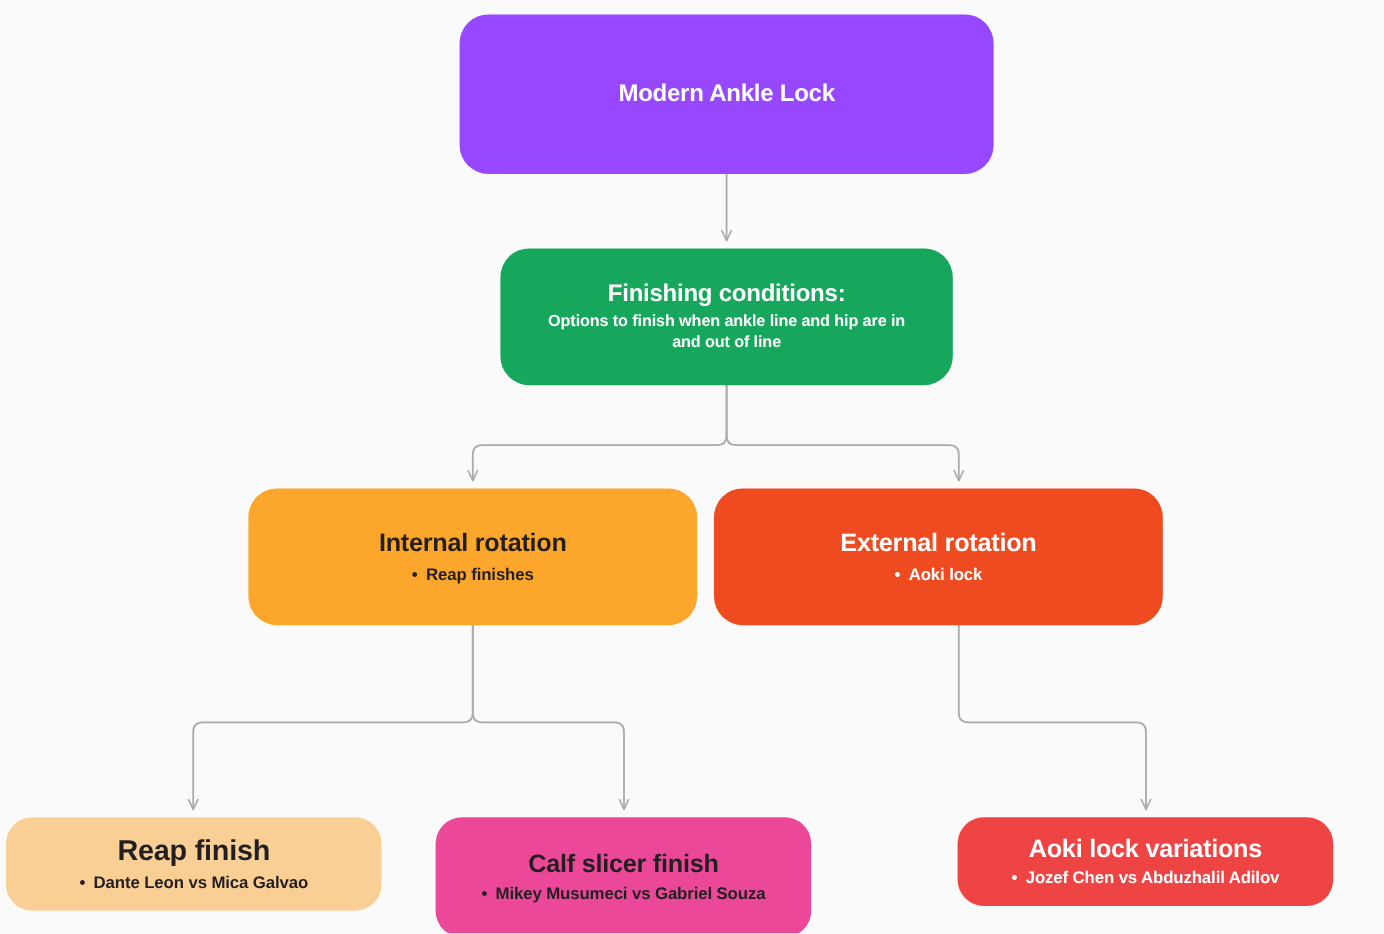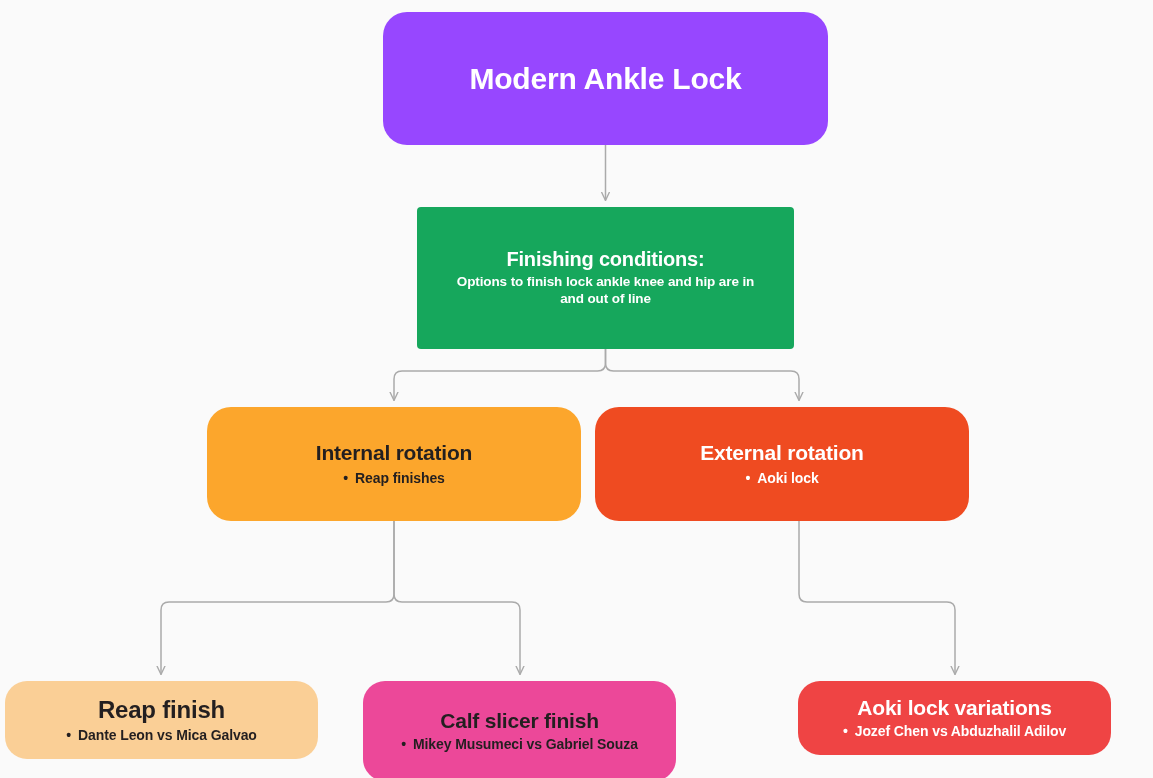--- a/index.html
+++ b/index.html
@@ -66,28 +66,28 @@
     margin-right: 7px;
   }
 
   
   #node-root {
     left: 383px; top: 12px; width: 445px; height: 133px;
     background: #9747ff;
   }
   #node-root .node-title {
     color: #ffffff;
-    font-size: 30px;
+    font-size: 20px;
   }
 
   
   #node-conditions {
-    left: 417px; top: 207px; width: 377px; height: 142px;
+    left: 417px; top: 207px; width: 377px; height: 114px;
     background: #16a75c;
-    border-radius: 4px;
+    border-radius: 24px;
   }
   #node-conditions .node-title {
     color: #ffffff;
     font-size: 20px;
     margin-bottom: 2px;
   }
   #node-conditions .node-sub {
     color: #ffffff;
     font-size: 13.5px;
     max-width: 300px;
@@ -172,21 +172,21 @@
       <path d="M 799 521 L 799 594 Q 799 602 807 602 L 947 602 Q 955 602 955 610 L 955 674" marker-end="url(#arrow)"></path>
     </g>
   </svg>
 
   <div class="node" id="node-root">
     <div class="node-title">Modern Ankle Lock</div>
   </div>
 
   <div class="node" id="node-conditions">
     <div class="node-title">Finishing conditions:</div>
-    <div class="node-sub">Options to finish lock ankle knee and hip are in and out of line</div>
+    <div class="node-sub">Options to finish when ankle line and hip are in and out of line</div>
   </div>
 
   <div class="node" id="node-internal">
     <div class="node-title">Internal rotation</div>
     <ul class="bullets">
       <li>Reap finishes</li>
     </ul>
   </div>
 
   <div class="node" id="node-external">

